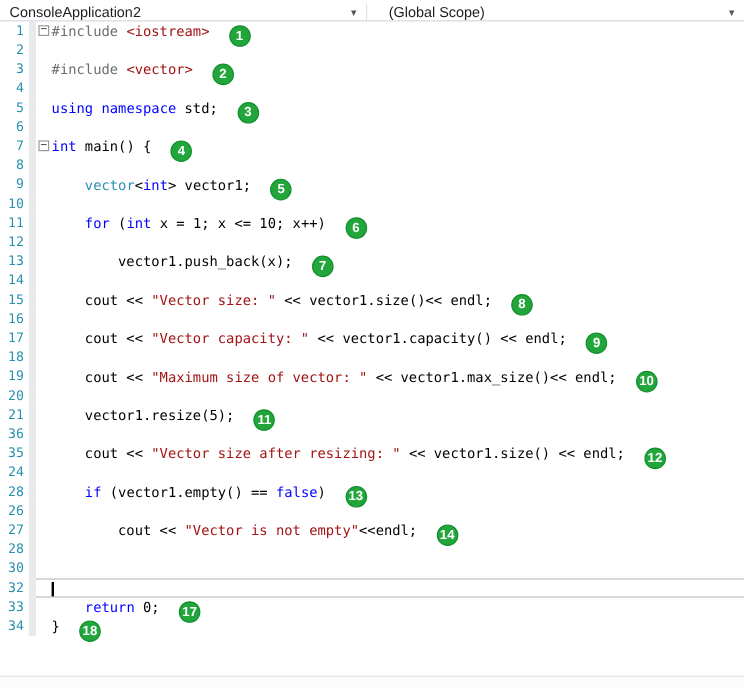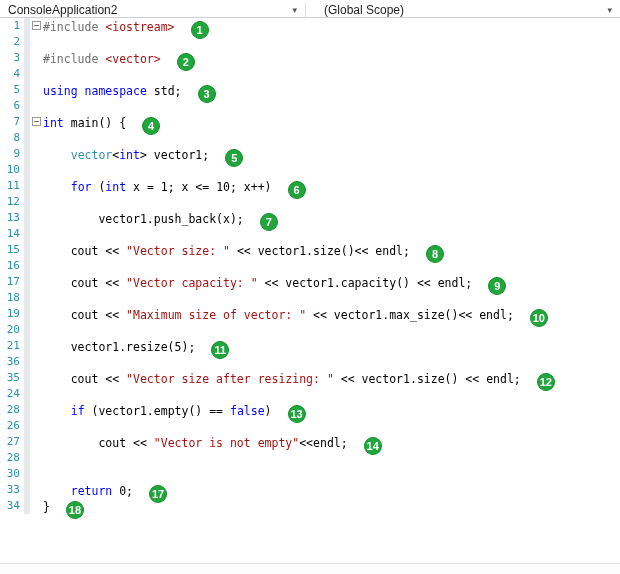--- a/index.html
+++ b/index.html
@@ -78,19 +78,20 @@
       <div class="row"><div class="gutter">20</div><div class="band"></div><div class="line-main"><div class="outline"></div><div class="code"></div></div></div>
       <div class="row"><div class="gutter">21</div><div class="band"></div><div class="line-main"><div class="outline"></div><div class="code"><span class="tok-d">    vector1.resize(5);</span><span class="badge">11</span></div></div></div>
       <div class="row"><div class="gutter">36</div><div class="band"></div><div class="line-main"><div class="outline"></div><div class="code"></div></div></div>
       <div class="row"><div class="gutter">35</div><div class="band"></div><div class="line-main"><div class="outline"></div><div class="code"><span class="tok-d">    cout &lt;&lt; </span><span class="tok-s">"Vector size after resizing: "</span><span class="tok-d"> &lt;&lt; vector1.size() &lt;&lt; endl;</span><span class="badge">12</span></div></div></div>
       <div class="row"><div class="gutter">24</div><div class="band"></div><div class="line-main"><div class="outline"></div><div class="code"></div></div></div>
       <div class="row"><div class="gutter">28</div><div class="band"></div><div class="line-main"><div class="outline"></div><div class="code"><span class="tok-d">    </span><span class="tok-k">if</span><span class="tok-d"> (vector1.empty() == </span><span class="tok-k">false</span><span class="tok-d">)</span><span class="badge">13</span></div></div></div>
       <div class="row"><div class="gutter">26</div><div class="band"></div><div class="line-main"><div class="outline"></div><div class="code"></div></div></div>
       <div class="row"><div class="gutter">27</div><div class="band"></div><div class="line-main"><div class="outline"></div><div class="code"><span class="tok-d">        cout &lt;&lt; </span><span class="tok-s">"Vector is not empty"</span><span class="tok-d">&lt;&lt;endl;</span><span class="badge">14</span></div></div></div>
       <div class="row"><div class="gutter">28</div><div class="band"></div><div class="line-main"><div class="outline"></div><div class="code"></div></div></div>
       <div class="row"><div class="gutter">30</div><div class="band"></div><div class="line-main"><div class="outline"></div><div class="code"></div></div></div>
+      <div class="row"><div class="gutter">32</div><div class="band"></div><div class="line-main current"><div class="outline"></div><div class="code"><span class="caret"></span></div></div></div>
       <div class="row"><div class="gutter">33</div><div class="band"></div><div class="line-main"><div class="outline"></div><div class="code"><span class="tok-d">    </span><span class="tok-k">return</span><span class="tok-d"> 0;</span><span class="badge">17</span></div></div></div>
       <div class="row"><div class="gutter">34</div><div class="band"></div><div class="line-main"><div class="outline"></div><div class="code"><span class="tok-d">}</span><span class="badge">18</span></div></div></div>
     </div>
 
   <div class="bottombar"></div>
 
 </div>
 
 </body></html>

